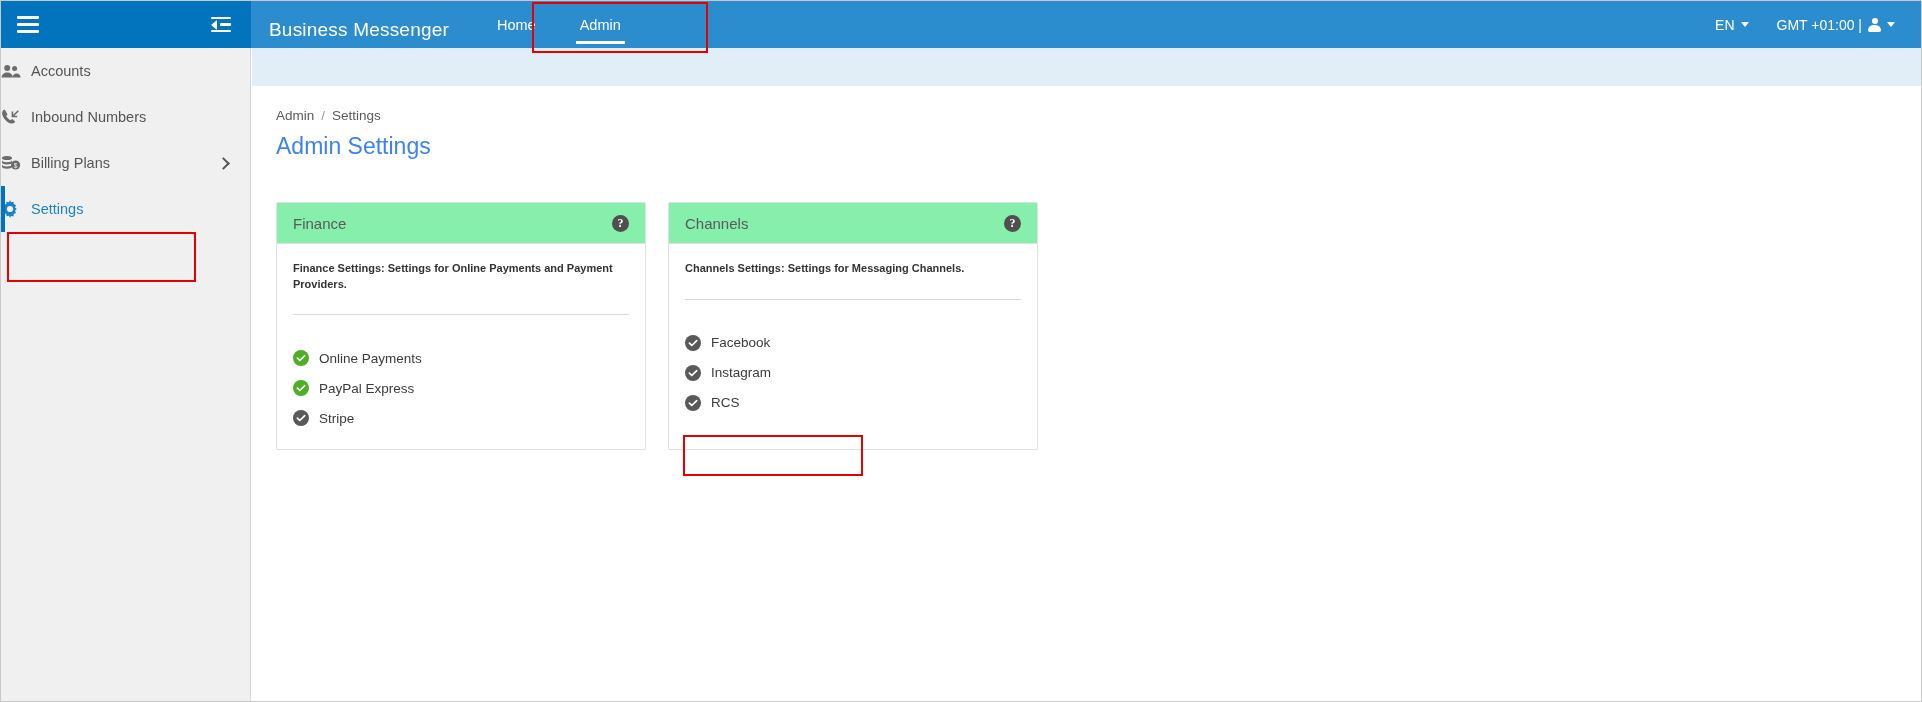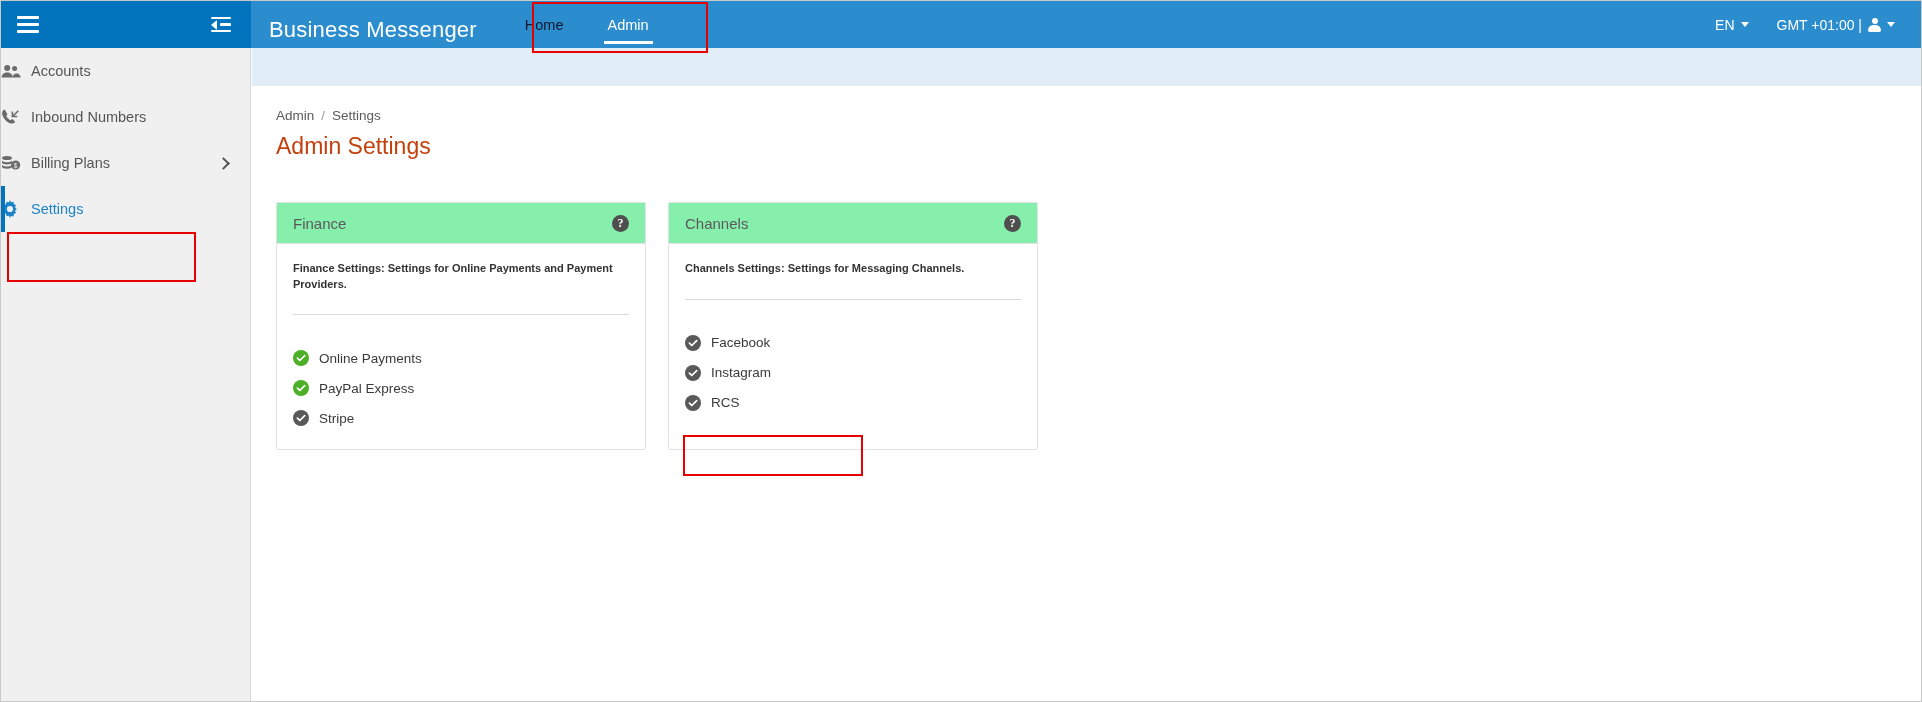--- a/index.html
+++ b/index.html
@@ -47,30 +47,30 @@
   .collapse-ico .arr {
     position: absolute; left: 0; top: 3px;
     width: 0; height: 0;
     border-top: 5px solid transparent;
     border-bottom: 5px solid transparent;
     border-right: 6px solid #fff;
     background: none;
   }
 
   .brand {
-    color: #fff; font-size: 22px; font-weight: 400;
+    color: #fff; font-size: 19px; font-weight: 400;
     padding: 0 0 0 18px; display: flex; align-items: center;
     height: 57px; letter-spacing: .2px;
   }
   .navtabs { display: flex; align-items: stretch; height: 47px; margin-left: 26px; }
   .navtab {
     position: relative;
     display: flex; align-items: center;
     padding: 0 22px;
-    color: #0f172a; font-size: 14.5px;
+    color: #ffffff; font-size: 14.5px;
     cursor: pointer; height: 47px;
   }
   .navtab.active { color: #ffffff; }
   .navtab.active::after {
     content: ""; position: absolute;
     left: 18px; right: 18px; bottom: 4px; height: 3px;
     background: #ffffff;
   }
   .topbar-right {
     margin-left: auto; display: flex; align-items: center;
@@ -140,21 +140,21 @@
     position: absolute; top: 85px; left: 251px;
     width: 1669px; height: 615px;
     background: #fff;
     padding: 22px 0 0 24px;
   }
   .crumbs { font-size: 13.5px; color: #5a5a5a; display: flex; gap: 7px; }
   .crumbs .c-link { color: #5a5a5a; cursor: pointer; }
   .crumbs .c-sep { color: #9a9a9a; }
   .ptitle {
     margin-top: 10px;
-    font-size: 23px; color: #c2410c; font-weight: 400;
+    font-size: 23px; color: #3b82f6; font-weight: 400;
   }
 
   .cards { display: flex; gap: 22px; margin-top: 42px; }
   .card {
     width: 370px;
     background: #fff;
     border: 1px solid #e2e2e2;
     border-radius: 2px;
   }
   .card-head {

